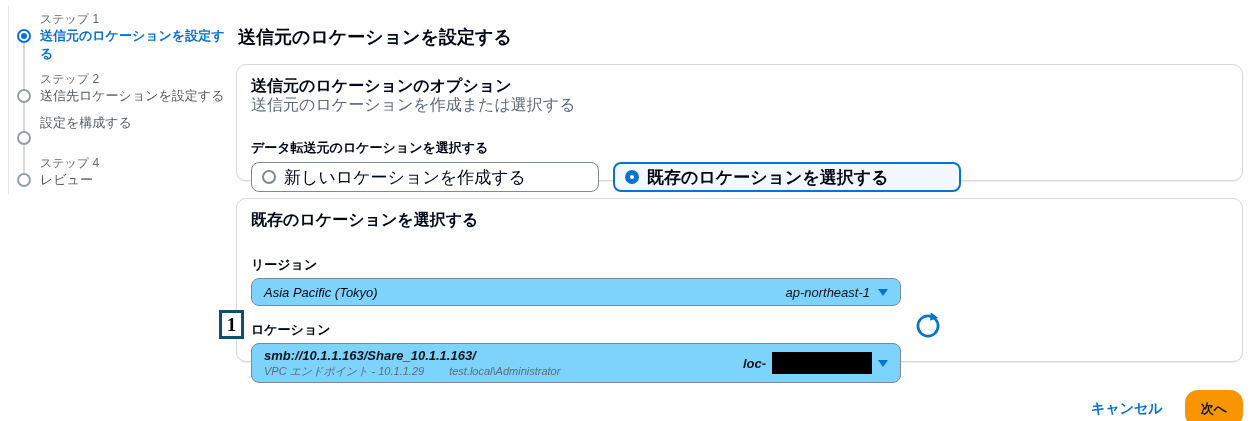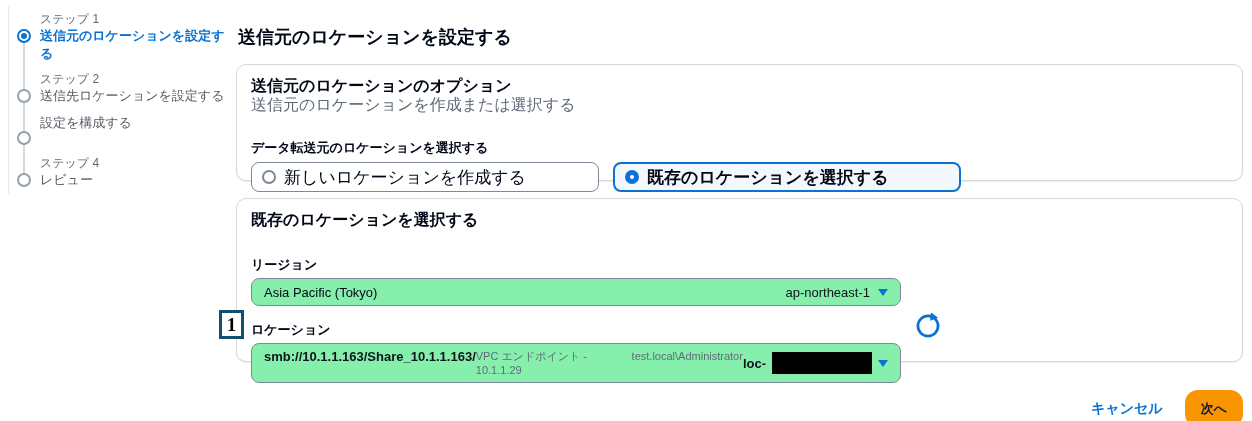--- a/index.html
+++ b/index.html
@@ -49,31 +49,31 @@
     width:348px; height:30px; border:1px solid #7d8998; border-radius:8px;
     display:flex; align-items:center; padding:0 10px; gap:8px; background:#fff; cursor:pointer;
     font-size:17px; color:#000716;
   }
   .tile.selected { border:2px solid #0972d3; background:#f2f8fd; font-weight:bold; }
   .radio { width:14px; height:14px; border-radius:50%; border:2px solid #7d8998; background:#fff; flex:0 0 auto; }
   .radio.checked { border:none; background:#0972d3; position:relative; }
   .radio.checked::after { content:''; position:absolute; left:5px; top:5px; width:4px; height:4px; border-radius:50%; background:#fff; }
 
   .select {
-    width:650px; border:1px solid #7d8998; border-radius:8px; background:#86efac;
+    width:650px; border:1px solid #7d8998; border-radius:8px; background:#7dd3fc;
     display:flex; align-items:center; justify-content:space-between;
-    padding:0 12px; cursor:pointer; margin-top:5px;
+    padding:0 12px; cursor:pointer; margin-top:5px;font-style:italic;
   }
   .select.single { height:28px; font-size:13px; }
   .select .sel-left { color:#000716; }
   .select .sel-right { display:flex; align-items:center; gap:8px; color:#0f141a; }
   .caret { width:0; height:0; border-left:5px solid transparent; border-right:5px solid transparent; border-top:7px solid #0972d3; }
 
   .select.double { height:40px; align-items:center; }
-  .loc-lines { display:flex; justify-content:center; }
+  .loc-lines { display:flex; flex-direction:column; justify-content:center; }
   .loc-line1 { font-size:13px; font-weight:bold; color:#0f141a; line-height:16px; }
   .loc-line2 { font-size:11px; color:#5f6b7a; line-height:14px; display:flex; gap:25px; }
   .loc-right { display:flex; align-items:center; gap:6px; }
   .loc-prefix { font-size:13px; font-weight:bold; color:#0f141a; }
   .redaction { width:100px; height:22px; background:#000; }
 
   .callout {
     position:absolute; left:219px; top:310px; width:25px; height:29px;
     border:3px solid #10506e; background:#fff; display:flex; align-items:center; justify-content:center;
     font-family:"Liberation Serif", serif; font-weight:bold; font-size:19px; color:#000; z-index:2;

